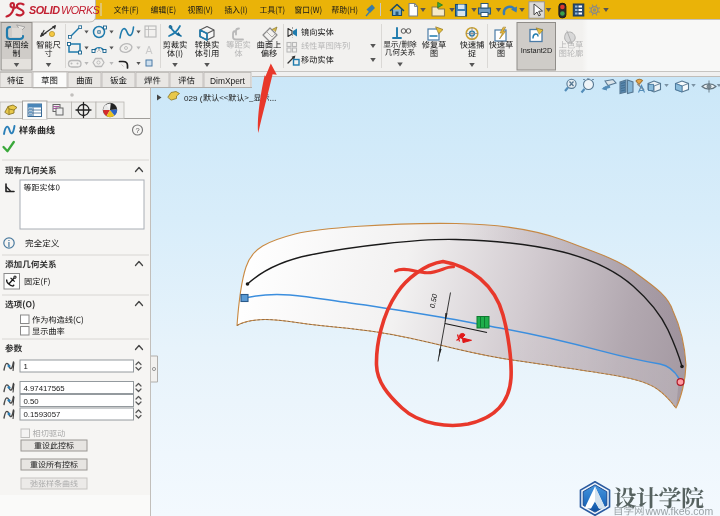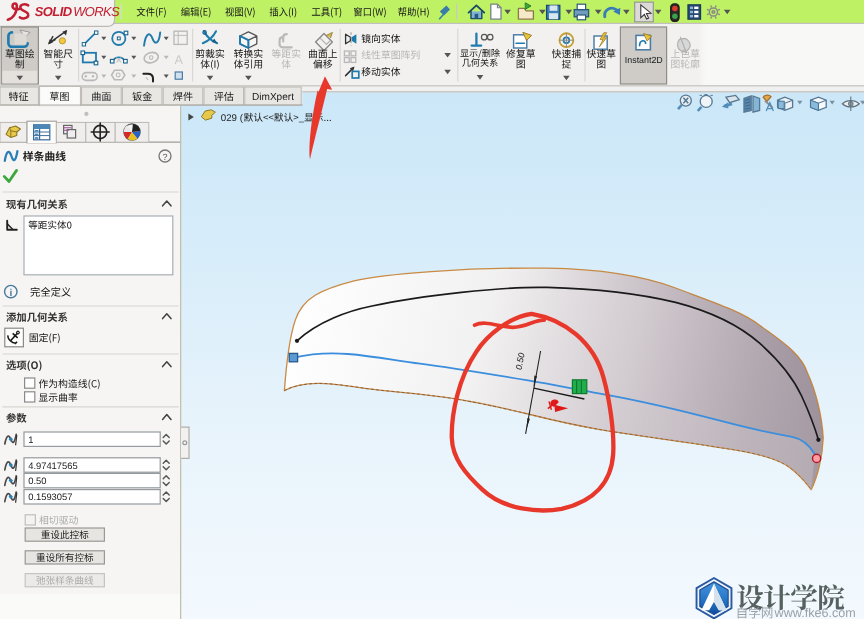--- a/index.html
+++ b/index.html
@@ -1,15 +1,15 @@
 <!DOCTYPE html>
 <html><head><meta charset="utf-8"><style>
 *{margin:0;padding:0;box-sizing:border-box}
 html,body{width:720px;height:516px;overflow:hidden;font-family:"Liberation Sans",sans-serif}
-#app{position:relative;width:720px;height:516px;background:#bef264}
+#app{position:relative;width:720px;height:516px;background:#eab308}
 #graph{position:absolute;left:151px;top:77px;width:569px;height:439px;
 background:linear-gradient(180deg,#cbe7f8 0%,#d8edfa 32%,#e7f3fb 62%,#eff7fd 86%,#f3f9fe 100%)}
 #patch{position:absolute;left:151px;top:77px;width:101px;height:11px;background:#f0f0f0;border-bottom:1px solid #b0ada9}
 #topline{position:absolute;left:252px;top:76px;width:468px;height:1px;background:#c0bdb9}
 #panel{position:absolute;left:0;top:88px;width:151px;height:428px;background:#f6f5f3}
 #tabsbg{position:absolute;left:0;top:71px;width:720px;height:17px;background:#f0f0f0}
 #ribbonbg{position:absolute;left:0;top:19px;width:720px;height:53px;background:linear-gradient(90deg,#f2f1ef 0,#f2f1ef 582px,#f8f8f7 588px,#f8f8f7 100%);border-top:1px solid #c2c0be;border-bottom:1px solid #c6c4c1}
 </style></head>
 <body>
 <div id="app">

